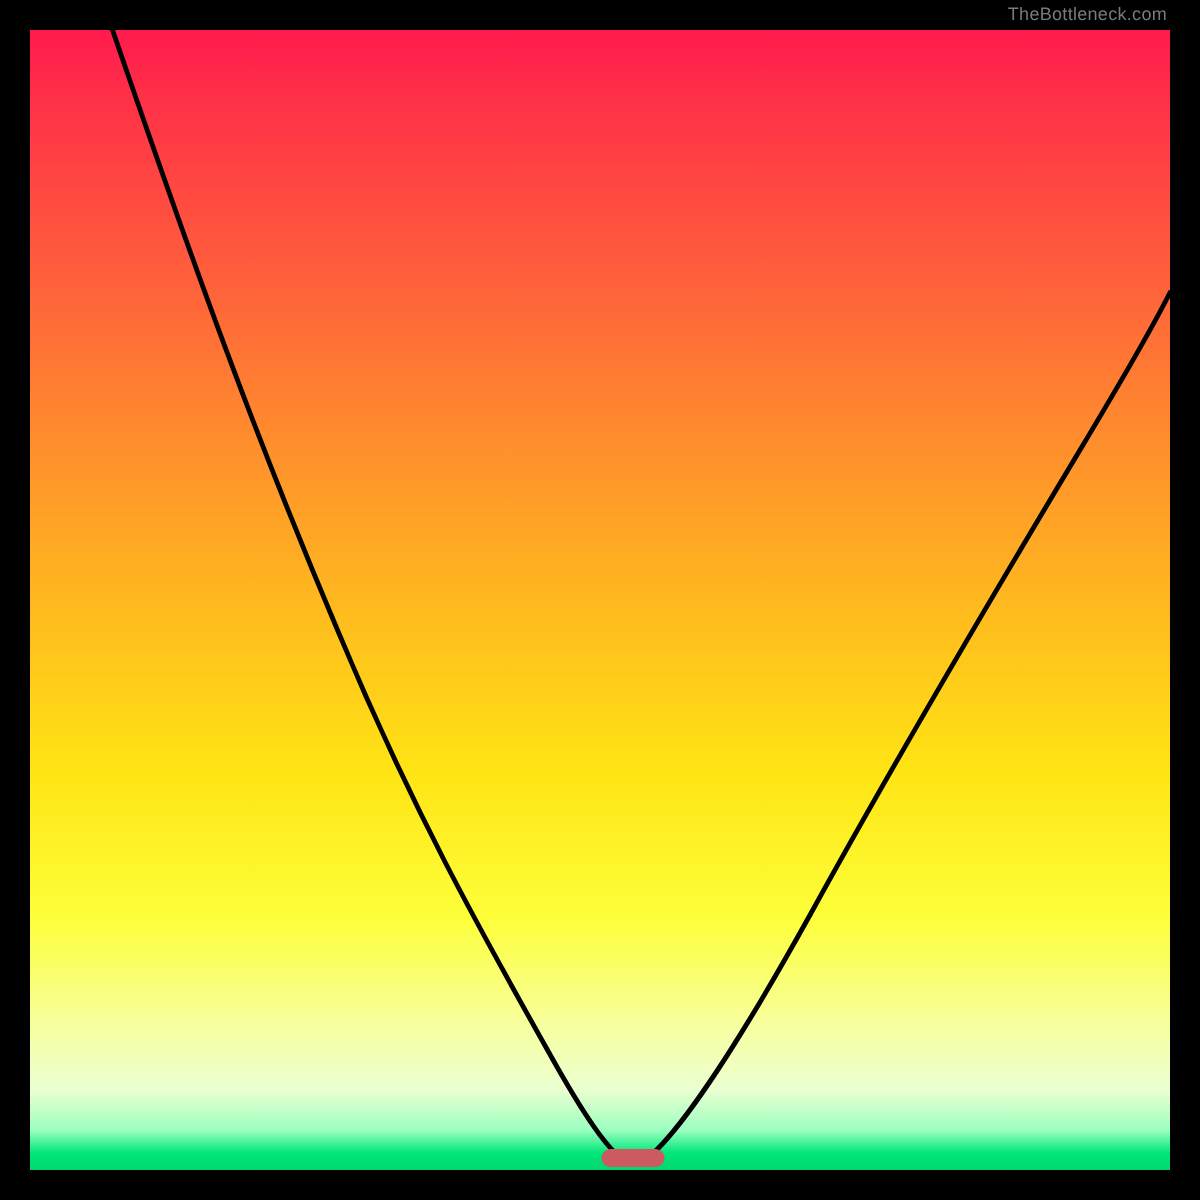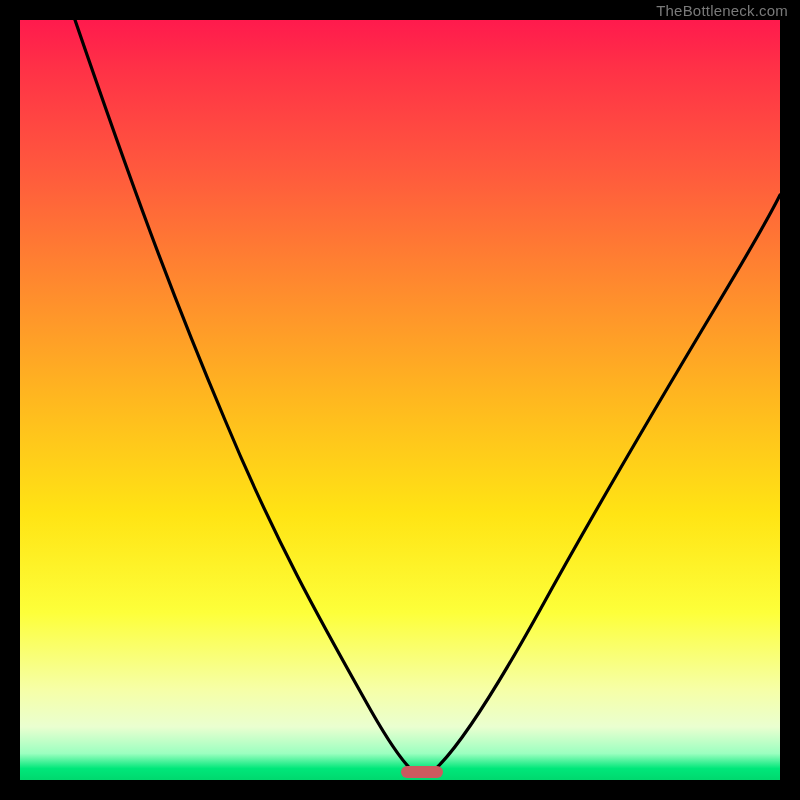--- a/index.html
+++ b/index.html
@@ -59,23 +59,23 @@
   .marker {
     position: absolute;
     width: 42px;
     height: 12px;
     border-radius: 6px;
     background: #cc5a5f;
   }
   .watermark {
     position: absolute;
     top: 2px;
-    right: 12px;
+    right: 22px;
     color: #7a7a7a;
-    font-size: 15px;
+    font-size: 12px;
     letter-spacing: 0.2px;
     font-weight: 500;
   }
 </style>
 </head>
 <body>
 
 <div class="frame">
   <div class="plot-area">
     <div class="gradient"></div>

